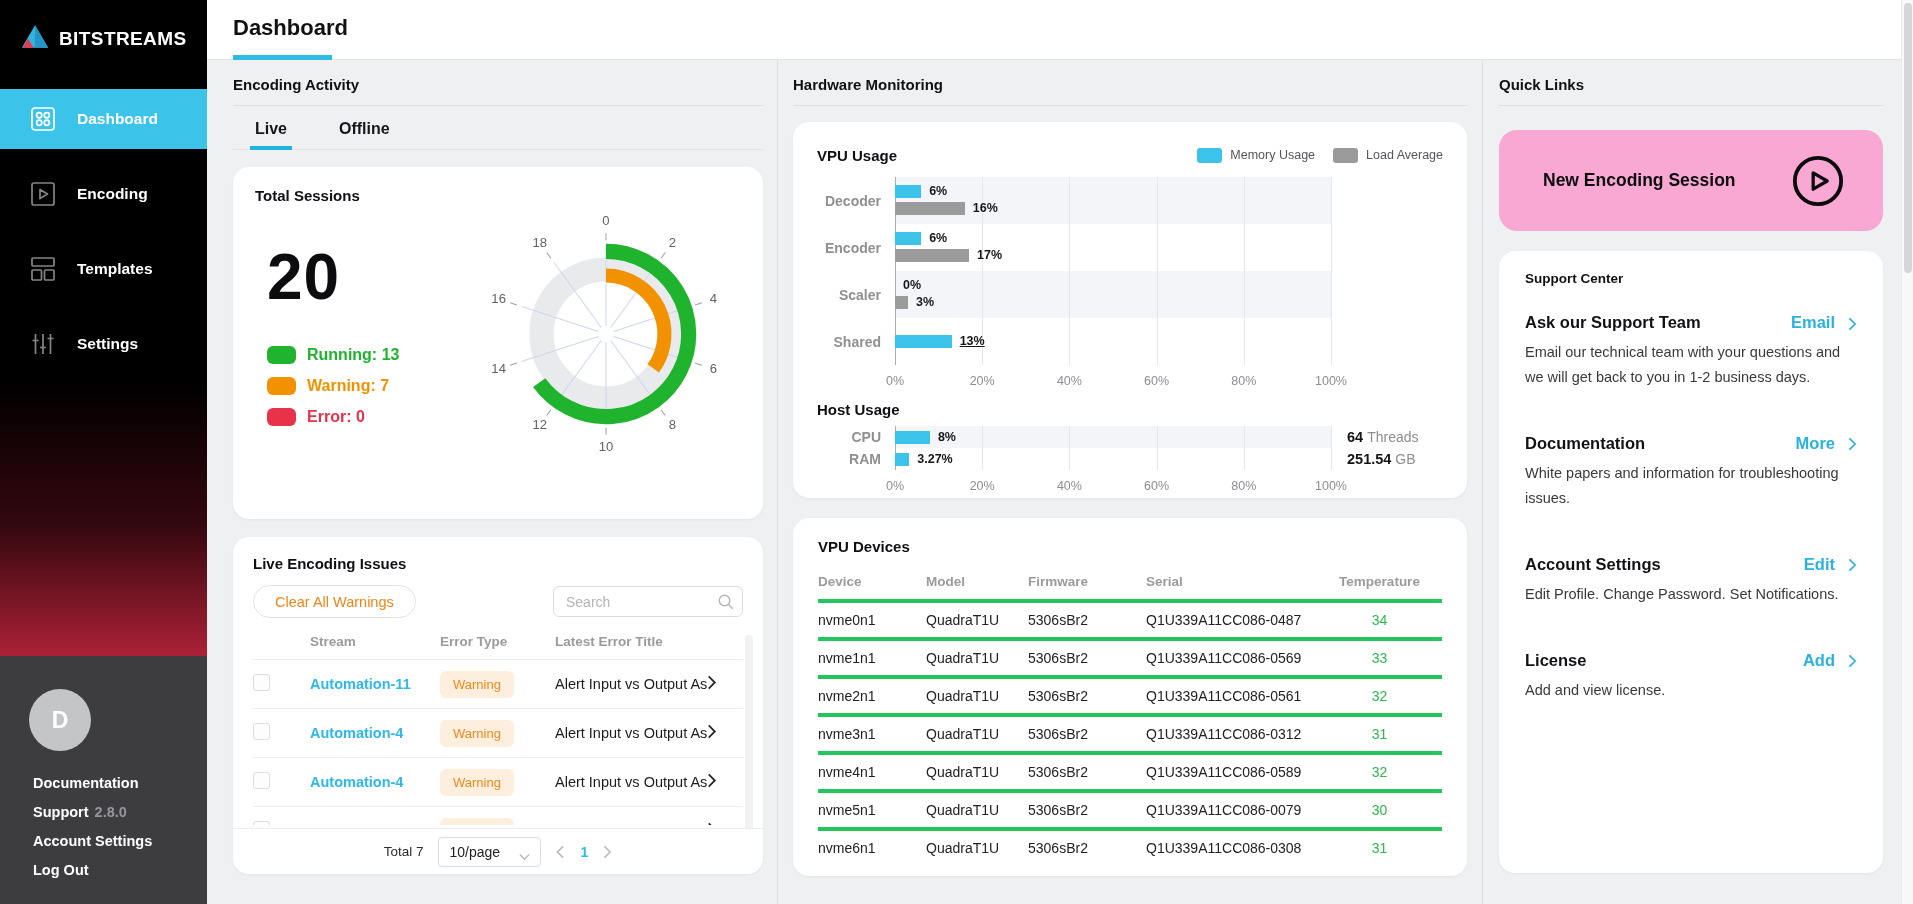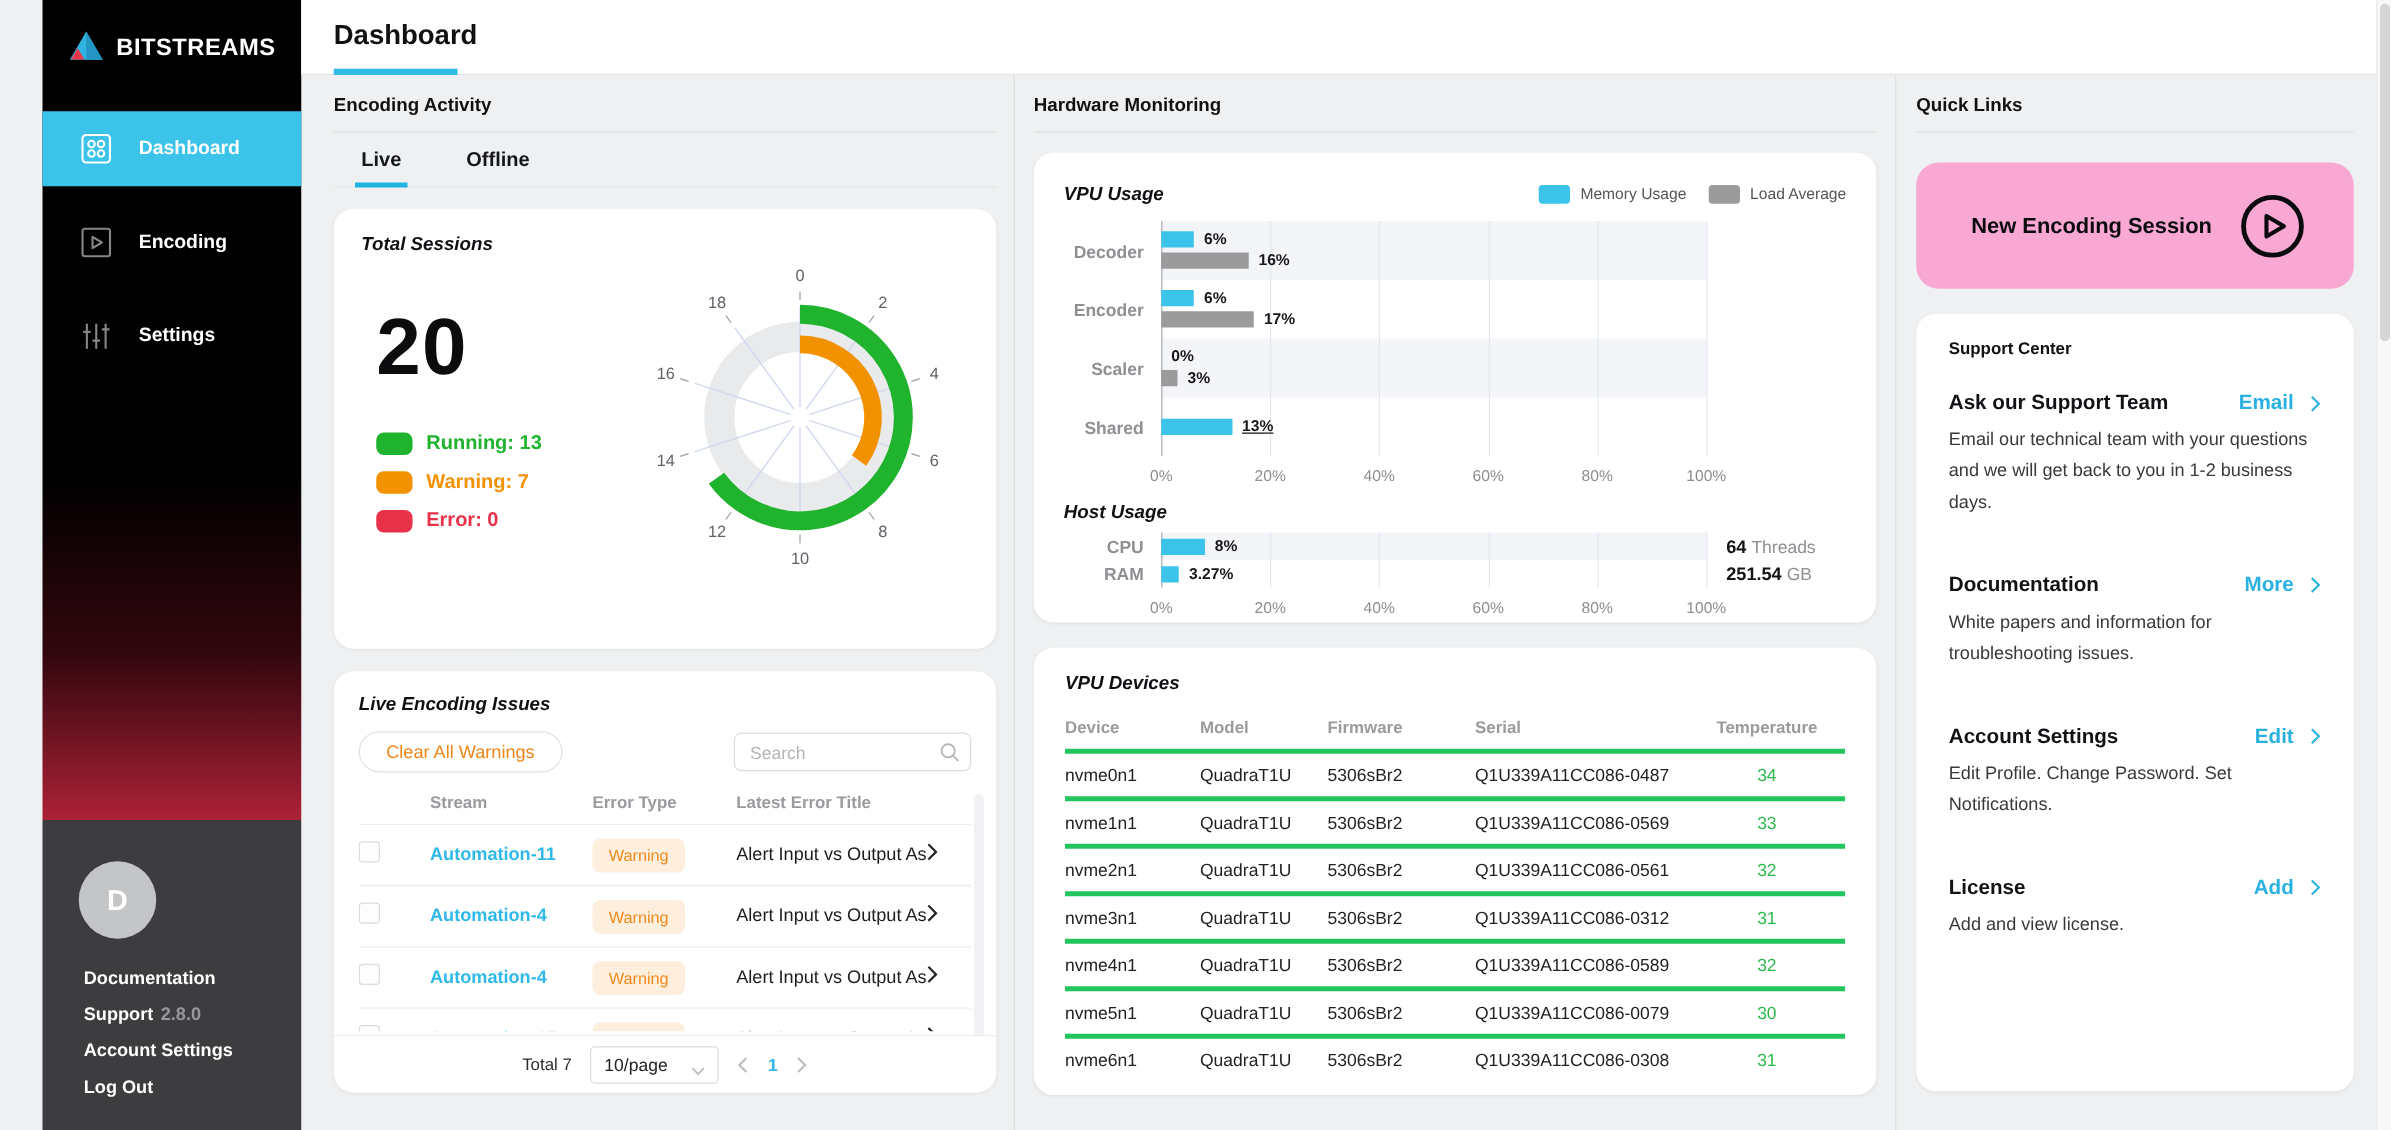--- a/index.html
+++ b/index.html
@@ -1,17 +1,17 @@
 <!DOCTYPE html>
 <html><head>
 <meta charset="utf-8">
 <style>
 * { margin:0; padding:0; box-sizing:border-box; }
 html,body { width:1913px; height:904px; overflow:hidden; font-family:"Liberation Sans","DejaVu Sans",sans-serif; background:#eef0f1; color:#1a1a1c; }
-.app { position:relative; width:1913px; height:904px; display:flex;padding-left:34px; }
+.app { position:relative; width:1913px; height:904px; display:flex; }
 
 
 .sidebar { position:relative; width:207px; flex:0 0 207px; height:100%;
   background:linear-gradient(180deg,#000 0%,#000 42%,#33070e 58%,#ab2136 72.4%,#ab2136 72.6%,#3d3d40 72.6%,#3d3d40 100%); }
 .logo { display:flex; align-items:center; gap:9px; padding:15px 0 0 20px; height:62px; }
 .logo-text { color:#fff; font-size:19px; font-weight:800; letter-spacing:.4px; }
 .nav { margin-top:27px; }
 .nav-item { display:flex; align-items:center; height:60px; margin-bottom:15px; padding-left:30px; gap:21px; cursor:pointer; }
 .nav-item .ni-icon { width:26px; height:26px; color:#858585; flex:0 0 26px; }
 .nav-item .lbl { color:#fff; font-size:15.5px; font-weight:700; }
@@ -28,21 +28,21 @@
 .topbar { height:60px; background:#fff; border-bottom:1px solid #e3e4e6; position:relative; flex:0 0 60px; }
 .page-title { position:absolute; left:26px; top:15px; font-size:22px; font-weight:800; color:#111; }
 .title-underline { position:absolute; left:26px; bottom:-1px; width:99px; height:5px; background:#2fbce4; }
 .content { flex:1; display:flex; position:relative; }
 .col { position:relative; padding-top:16px; }
 .col-activity { width:570px; padding-left:26px; padding-right:14px; }
 .col-hardware { width:705px; padding-left:15px; padding-right:15px; border-left:1px solid #dddee0; }
 .col-quick { flex:1; padding-left:16px; padding-right:30px; border-left:1px solid #dddee0; }
 .section-title { font-size:15px; font-weight:800; color:#111; padding-bottom:12px; border-bottom:1px solid #dddee0; }
 .card { background:#fff; border-radius:16px; box-shadow:0 1px 3px rgba(20,20,30,.05); }
-.card-title { font-size:15px; font-weight:800; color:#101014;font-style:italic; }
+.card-title { font-size:15px; font-weight:800; color:#101014; }
 
 
 .tabs { display:flex; gap:52px; padding-left:22px; margin-top:14px; border-bottom:1px solid #e3e4e6; }
 .tab { font-size:16px; font-weight:700; color:#15161a; padding-bottom:11px; cursor:pointer; position:relative; }
 .tab.active::after { content:""; position:absolute; left:-5px; right:-5px; bottom:-1px; height:4px; background:#1fb4de; }
 
 
 .sessions-card { margin-top:17px; height:352px; padding:20px 22px; }
 .sessions-body { display:flex; }
 .sessions-left { width:215px; padding-left:12px; flex:0 0 215px; }
@@ -149,20 +149,28 @@
               <circle cx="16.8" cy="16.8" r="2.6"></circle>
             </svg></span>
           <span class="lbl">Dashboard</span>
         </div>
         <div class="nav-item">
           <span class="ni-icon"><svg viewBox="0 0 26 26" width="100%" height="100%" fill="none" stroke="currentColor" stroke-width="1.7">
               <rect x="2" y="2" width="22" height="22" rx="2"></rect>
               <path d="M10 8.5 L17.5 13 L10 17.5 Z" stroke-linejoin="round"></path>
             </svg></span>
           <span class="lbl">Encoding</span>
+        </div>
+        <div class="nav-item">
+          <span class="ni-icon"><svg viewBox="0 0 26 26" width="100%" height="100%" fill="none" stroke="currentColor" stroke-width="1.7">
+              <rect x="2" y="2" width="22" height="8" rx="1"></rect>
+              <rect x="2" y="14" width="9.5" height="10" rx="1"></rect>
+              <rect x="14.5" y="14" width="9.5" height="10" rx="1"></rect>
+            </svg></span>
+          <span class="lbl">Templates</span>
         </div>
         <div class="nav-item">
           <span class="ni-icon"><svg viewBox="0 0 26 26" width="100%" height="100%" fill="none" stroke="currentColor" stroke-width="1.7">
               <path d="M5.5 3v20 M13 3v20 M20.5 3v20"></path>
               <path d="M2.5 9.5h6 M10 16.5h6 M17.5 7.5h6"></path>
             </svg></span>
           <span class="lbl">Settings</span>
         </div>
       </nav>
     <div class="sidebar-bottom">

